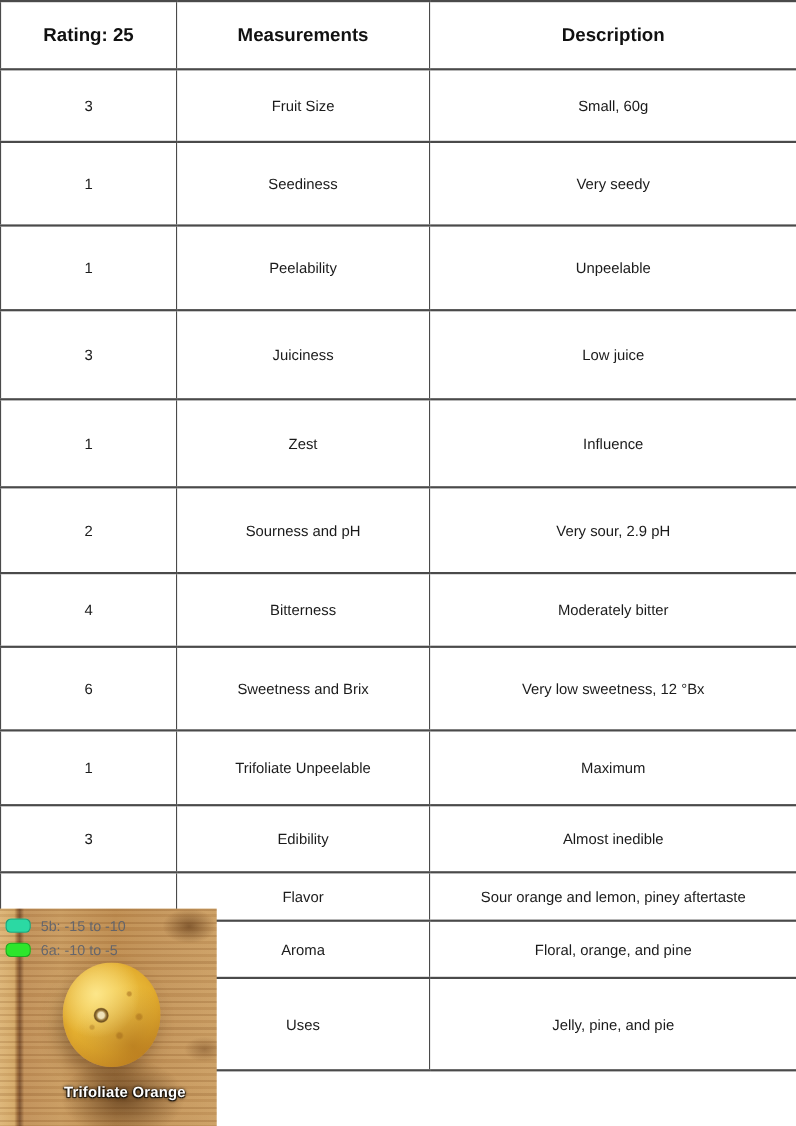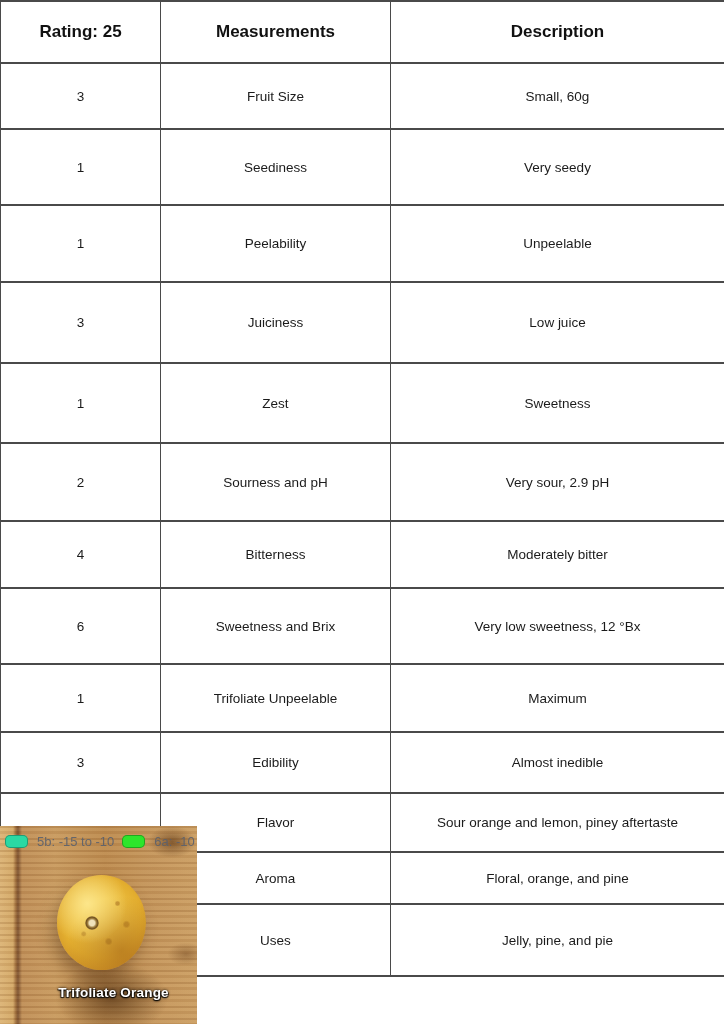--- a/index.html
+++ b/index.html
@@ -46,23 +46,23 @@
   .rating-table tbody tr:nth-child(1)  { height: 66px; }
   .rating-table tbody tr:nth-child(2)  { height: 76px; }
   .rating-table tbody tr:nth-child(3)  { height: 77px; }
   .rating-table tbody tr:nth-child(4)  { height: 81px; }
   .rating-table tbody tr:nth-child(5)  { height: 80px; }
   .rating-table tbody tr:nth-child(6)  { height: 78px; }
   .rating-table tbody tr:nth-child(7)  { height: 67px; }
   .rating-table tbody tr:nth-child(8)  { height: 76px; }
   .rating-table tbody tr:nth-child(9)  { height: 68px; }
   .rating-table tbody tr:nth-child(10) { height: 61px; }
-  .rating-table tbody tr:nth-child(11) { height: 59px; padding-left: 20px; }
+  .rating-table tbody tr:nth-child(11) { height: 44px; padding-left: 20px; }
   .rating-table tbody tr:nth-child(12) { height: 52px; }
-  .rating-table tbody tr:nth-child(13) { height: 72px; }
+  .rating-table tbody tr:nth-child(13) { height: 84px; }
 
   
   .photo {
     position: absolute;
     left: 0;
     top: 826px;
     width: 197px;
     height: 198px;
     overflow: hidden;
     background:
@@ -83,20 +83,21 @@
       
       linear-gradient(90deg,
         #dcb477 0px, #d4a968 13px, #9a6a3a 16px, #7c5230 18px,
         #c08f58 22px, #c89a5f 55px, #bd8b4f 105px, #c4955b 150px, #cb9e63 197px);
   }
   .legend {
     position: absolute;
     top: 8px;
     left: 5px;
     display: flex;
+    flex-direction: column;
     gap: 8px;
   }
   .legend-row {
     display: flex;
     align-items: center;
     gap: 9px;
     height: 14px;
   }
   .swatch {
     width: 23px;
@@ -194,21 +195,21 @@
         <td>Unpeelable</td>
       </tr>
       <tr>
         <td>3</td>
         <td>Juiciness</td>
         <td>Low juice</td>
       </tr>
       <tr>
         <td>1</td>
         <td>Zest</td>
-        <td>Sweetness</td>
+        <td>Influence</td>
       </tr>
       <tr>
         <td>2</td>
         <td>Sourness and pH</td>
         <td>Very sour, 2.9 pH</td>
       </tr>
       <tr>
         <td>4</td>
         <td>Bitterness</td>
         <td>Moderately bitter</td>

